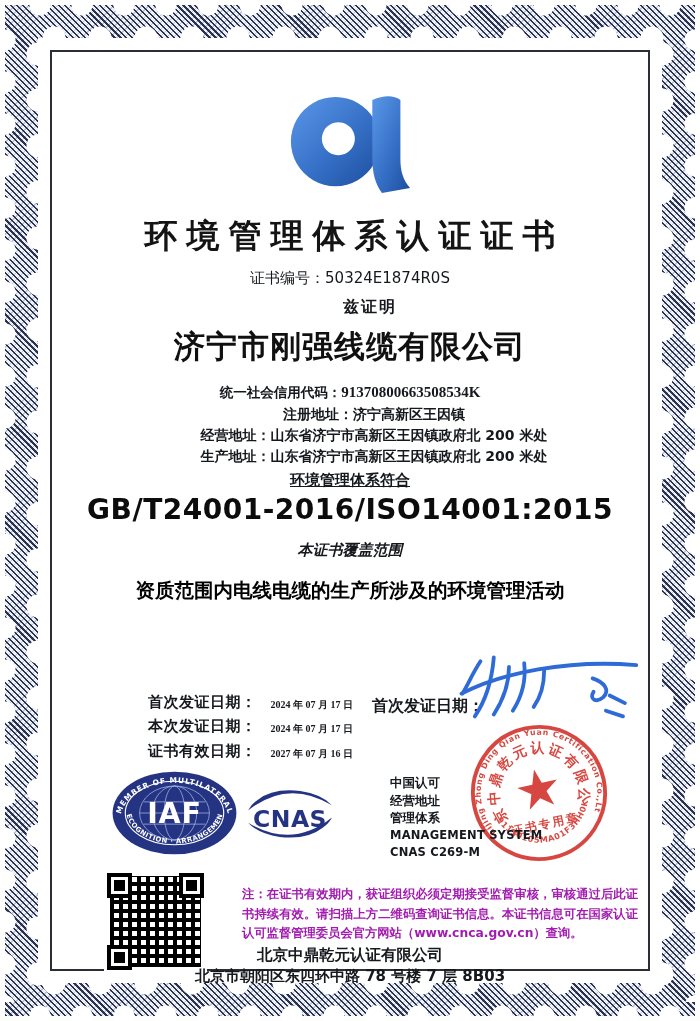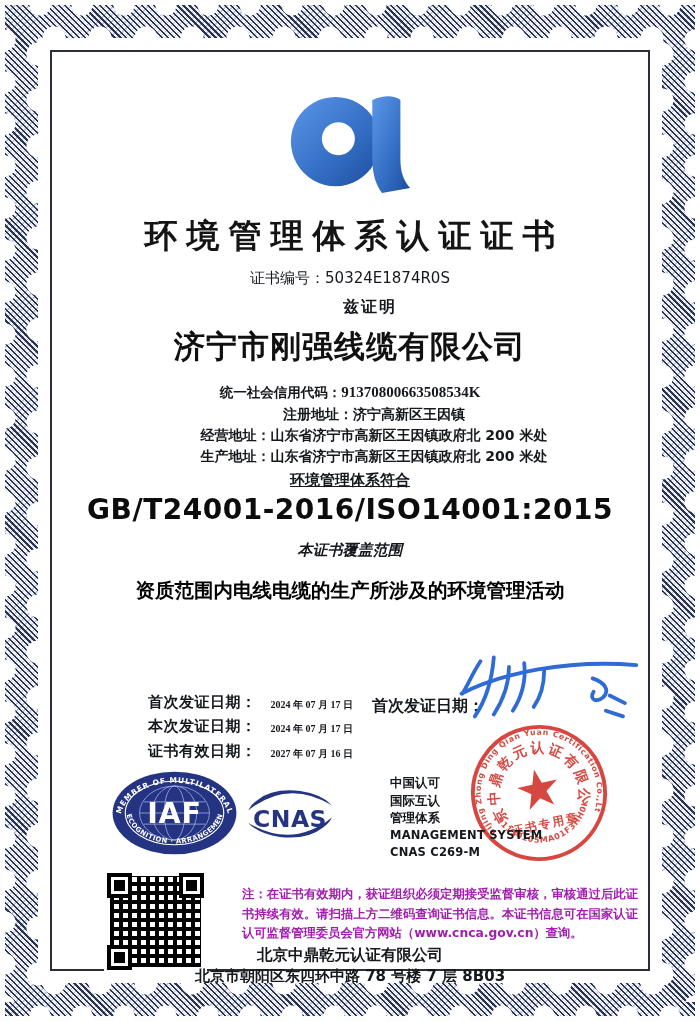--- a/index.html
+++ b/index.html
@@ -201,21 +201,21 @@
   </svg>
 
   <svg class="cnas" width="92" height="74" viewBox="0 0 180 110">
     <path fill="#243382" d="M8 46 Q 86 -16 172 36 Q 152 14 110 8 Q 56 2 26 26 Q 13 35 8 46 Z"></path>
     <path fill="#243382" d="M172 60 Q 94 122 8 70 Q 28 92 70 98 Q 124 104 154 80 Q 167 71 172 60 Z"></path>
     <text x="90" y="78" text-anchor="middle" fill="#243382" font-size="46" font-weight="800" letter-spacing="1">CNAS</text>
   </svg>
 
   <div class="cnaslines">
     <div class="zh">中国认可</div>
-    <div class="zh">国际互认</div>
+    <div class="zh">经营地址</div>
     <div class="zh">管理体系</div>
     <div class="en">MANAGEMENT SYSTEM</div>
     <div class="en">CNAS   C269-M</div>
   </div>
 
   <div class="qr">
     <div class="noise"></div>
     <div class="f tl"></div>
     <div class="f tr"></div>
     <div class="f bl"></div>

